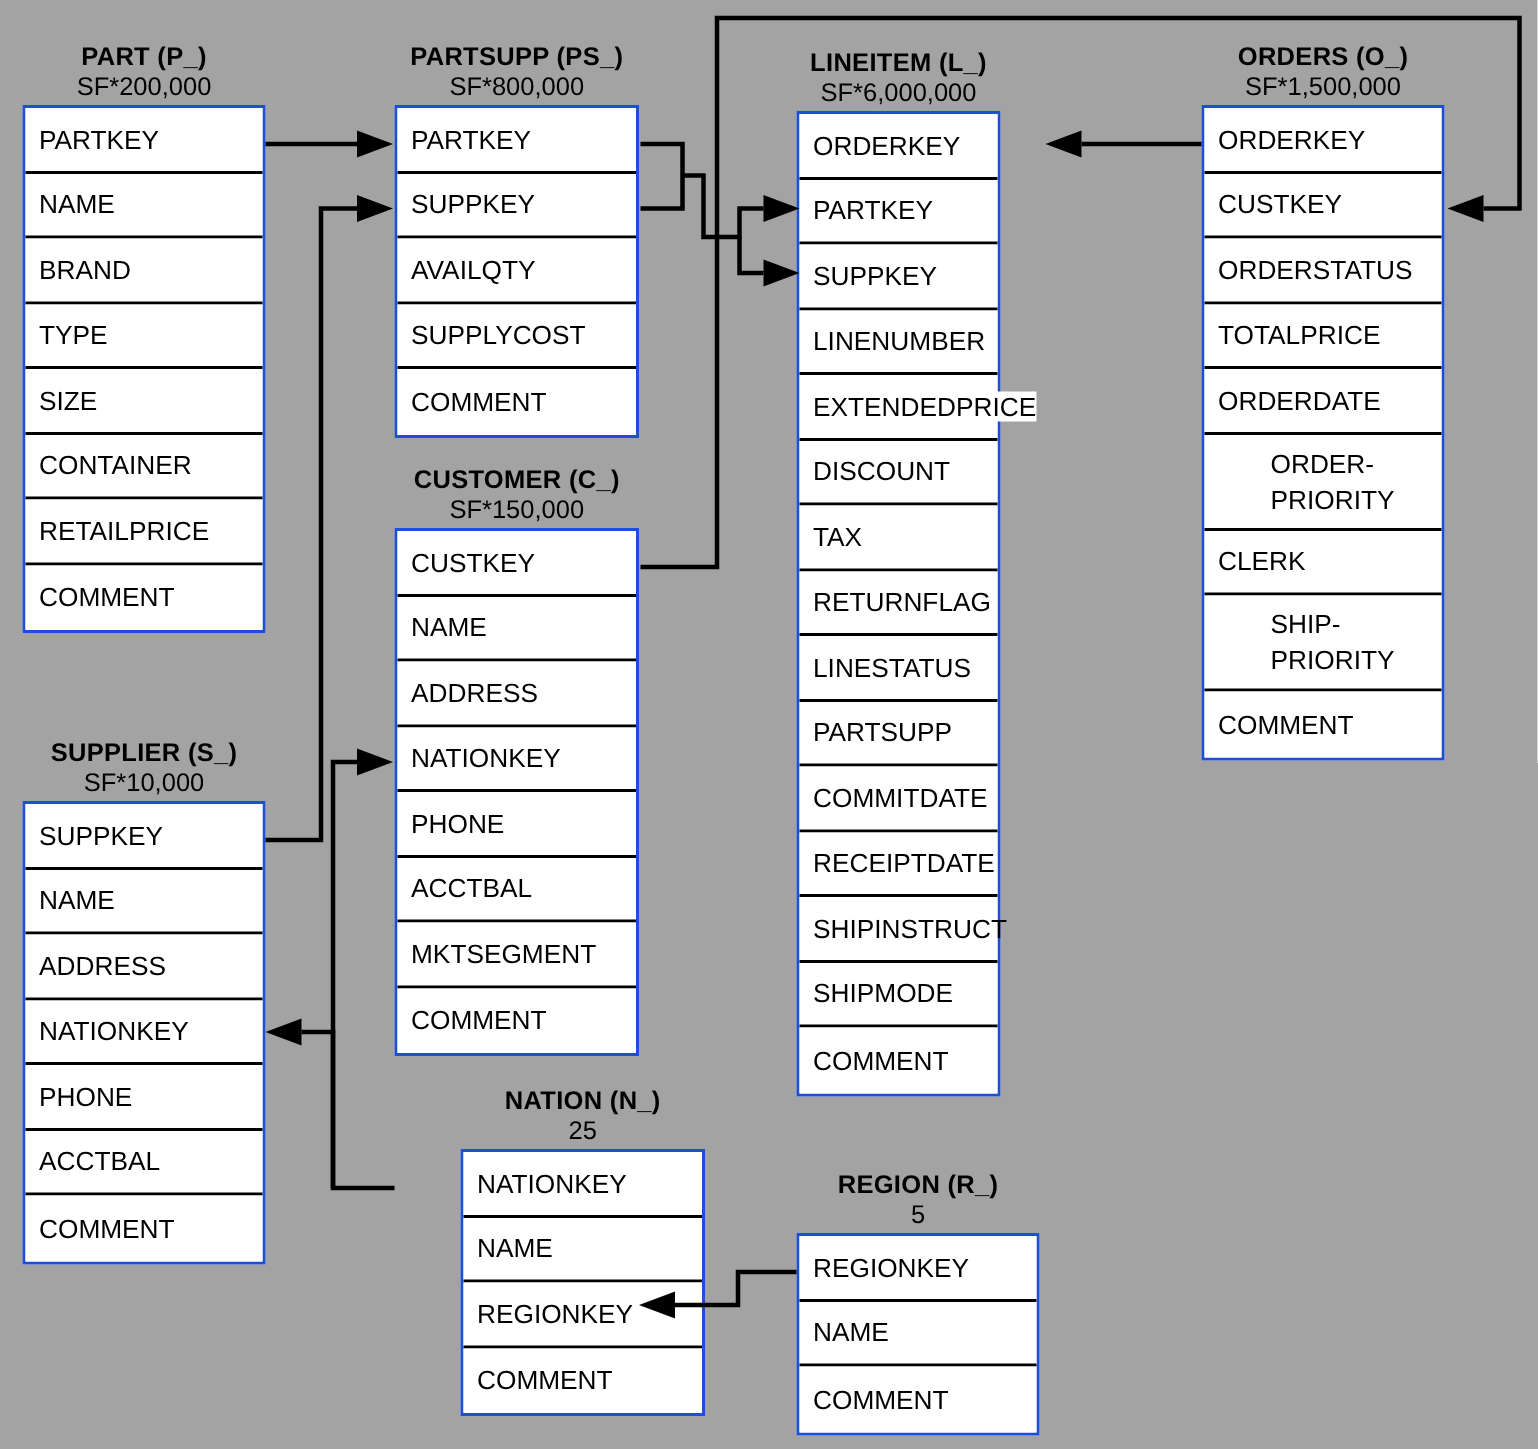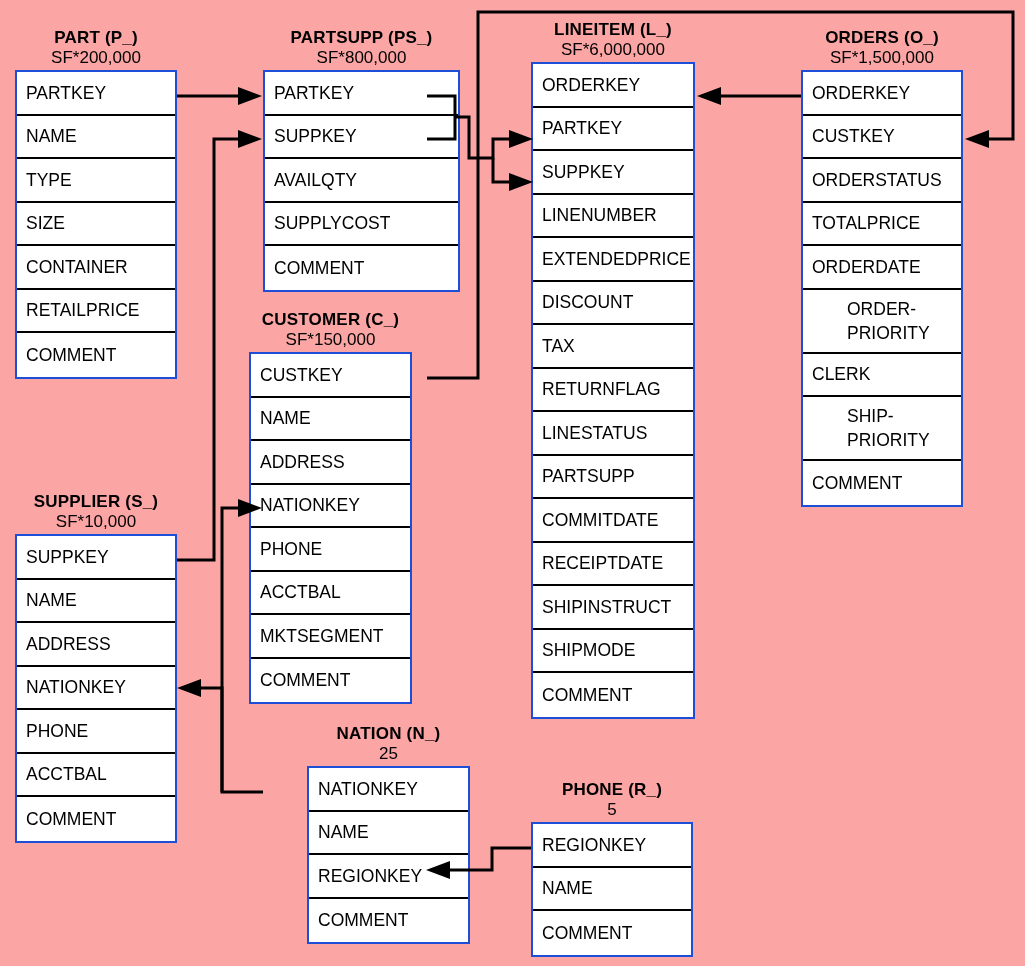--- a/index.html
+++ b/index.html
@@ -6,21 +6,21 @@
   body{
     font-family:"Liberation Sans", sans-serif;
     color:#000000;
     -webkit-font-smoothing:antialiased;
   }
   #canvas{
     position:relative;
     width:1025px;
     height:966px;
     overflow:hidden;
-    background:#fca5a5;
+    background:#a3a3a3;
   }
   
   .table-block{position:absolute;}
   .tbl-title{
     font-size:17px;
     font-weight:bold;
     text-align:center;
     line-height:20px;
     letter-spacing:0.2px;
     white-space:nowrap;
@@ -65,20 +65,21 @@
 <body>
 
 <div id="canvas">
 
   <div class="table-block" style="left:15px; top:28px; width:162px;">
     <div class="tbl-title">PART (P_)</div>
     <div class="tbl-card">SF*200,000</div>
     <div class="tbl-box">
       <div class="col-row">PARTKEY</div>
       <div class="col-row">NAME</div>
+      <div class="col-row">BRAND</div>
       <div class="col-row">TYPE</div>
       <div class="col-row">SIZE</div>
       <div class="col-row">CONTAINER</div>
       <div class="col-row">RETAILPRICE</div>
       <div class="col-row">COMMENT</div>
     </div>
   </div>
 
   <div class="table-block" style="left:15px; top:492px; width:162px;">
     <div class="tbl-title">SUPPLIER (S_)</div>
@@ -87,33 +88,33 @@
       <div class="col-row">SUPPKEY</div>
       <div class="col-row">NAME</div>
       <div class="col-row">ADDRESS</div>
       <div class="col-row">NATIONKEY</div>
       <div class="col-row">PHONE</div>
       <div class="col-row">ACCTBAL</div>
       <div class="col-row">COMMENT</div>
     </div>
   </div>
 
-  <div class="table-block" style="left:263px; top:28px; width:197px;">
+  <div class="table-block" style="left:263px; top:28px; width:163px;">
     <div class="tbl-title">PARTSUPP (PS_)</div>
     <div class="tbl-card">SF*800,000</div>
     <div class="tbl-box">
       <div class="col-row">PARTKEY</div>
       <div class="col-row">SUPPKEY</div>
       <div class="col-row">AVAILQTY</div>
       <div class="col-row">SUPPLYCOST</div>
       <div class="col-row">COMMENT</div>
     </div>
   </div>
 
-  <div class="table-block" style="left:249px; top:310px; width:163px;">
+  <div class="table-block" style="left:263px; top:310px; width:163px;">
     <div class="tbl-title">CUSTOMER (C_)</div>
     <div class="tbl-card">SF*150,000</div>
     <div class="tbl-box">
       <div class="col-row">CUSTKEY</div>
       <div class="col-row">NAME</div>
       <div class="col-row">ADDRESS</div>
       <div class="col-row">NATIONKEY</div>
       <div class="col-row">PHONE</div>
       <div class="col-row">ACCTBAL</div>
       <div class="col-row">MKTSEGMENT</div>
@@ -125,21 +126,21 @@
     <div class="tbl-title">NATION (N_)</div>
     <div class="tbl-card">25</div>
     <div class="tbl-box">
       <div class="col-row">NATIONKEY</div>
       <div class="col-row">NAME</div>
       <div class="col-row">REGIONKEY</div>
       <div class="col-row">COMMENT</div>
     </div>
   </div>
 
-  <div class="table-block" style="left:531px; top:20px; width:164px;">
+  <div class="table-block" style="left:531px; top:32px; width:136px;">
     <div class="tbl-title">LINEITEM (L_)</div>
     <div class="tbl-card">SF*6,000,000</div>
     <div class="tbl-box">
       <div class="col-row">ORDERKEY</div>
       <div class="col-row">PARTKEY</div>
       <div class="col-row">SUPPKEY</div>
       <div class="col-row">LINENUMBER</div>
       <div class="col-row overflow">
           <span>EXTENDEDPRICE</span>
         </div>
@@ -150,21 +151,21 @@
       <div class="col-row">PARTSUPP</div>
       <div class="col-row">COMMITDATE</div>
       <div class="col-row">RECEIPTDATE</div>
       <div class="col-row">SHIPINSTRUCT</div>
       <div class="col-row">SHIPMODE</div>
       <div class="col-row">COMMENT</div>
     </div>
   </div>
 
   <div class="table-block" style="left:531px; top:780px; width:162px;">
-    <div class="tbl-title">PHONE (R_)</div>
+    <div class="tbl-title">REGION (R_)</div>
     <div class="tbl-card">5</div>
     <div class="tbl-box">
       <div class="col-row">REGIONKEY</div>
       <div class="col-row">NAME</div>
       <div class="col-row">COMMENT</div>
     </div>
   </div>
 
   <div class="table-block" style="left:801px; top:28px; width:162px;">
     <div class="tbl-title">ORDERS (O_)</div>

